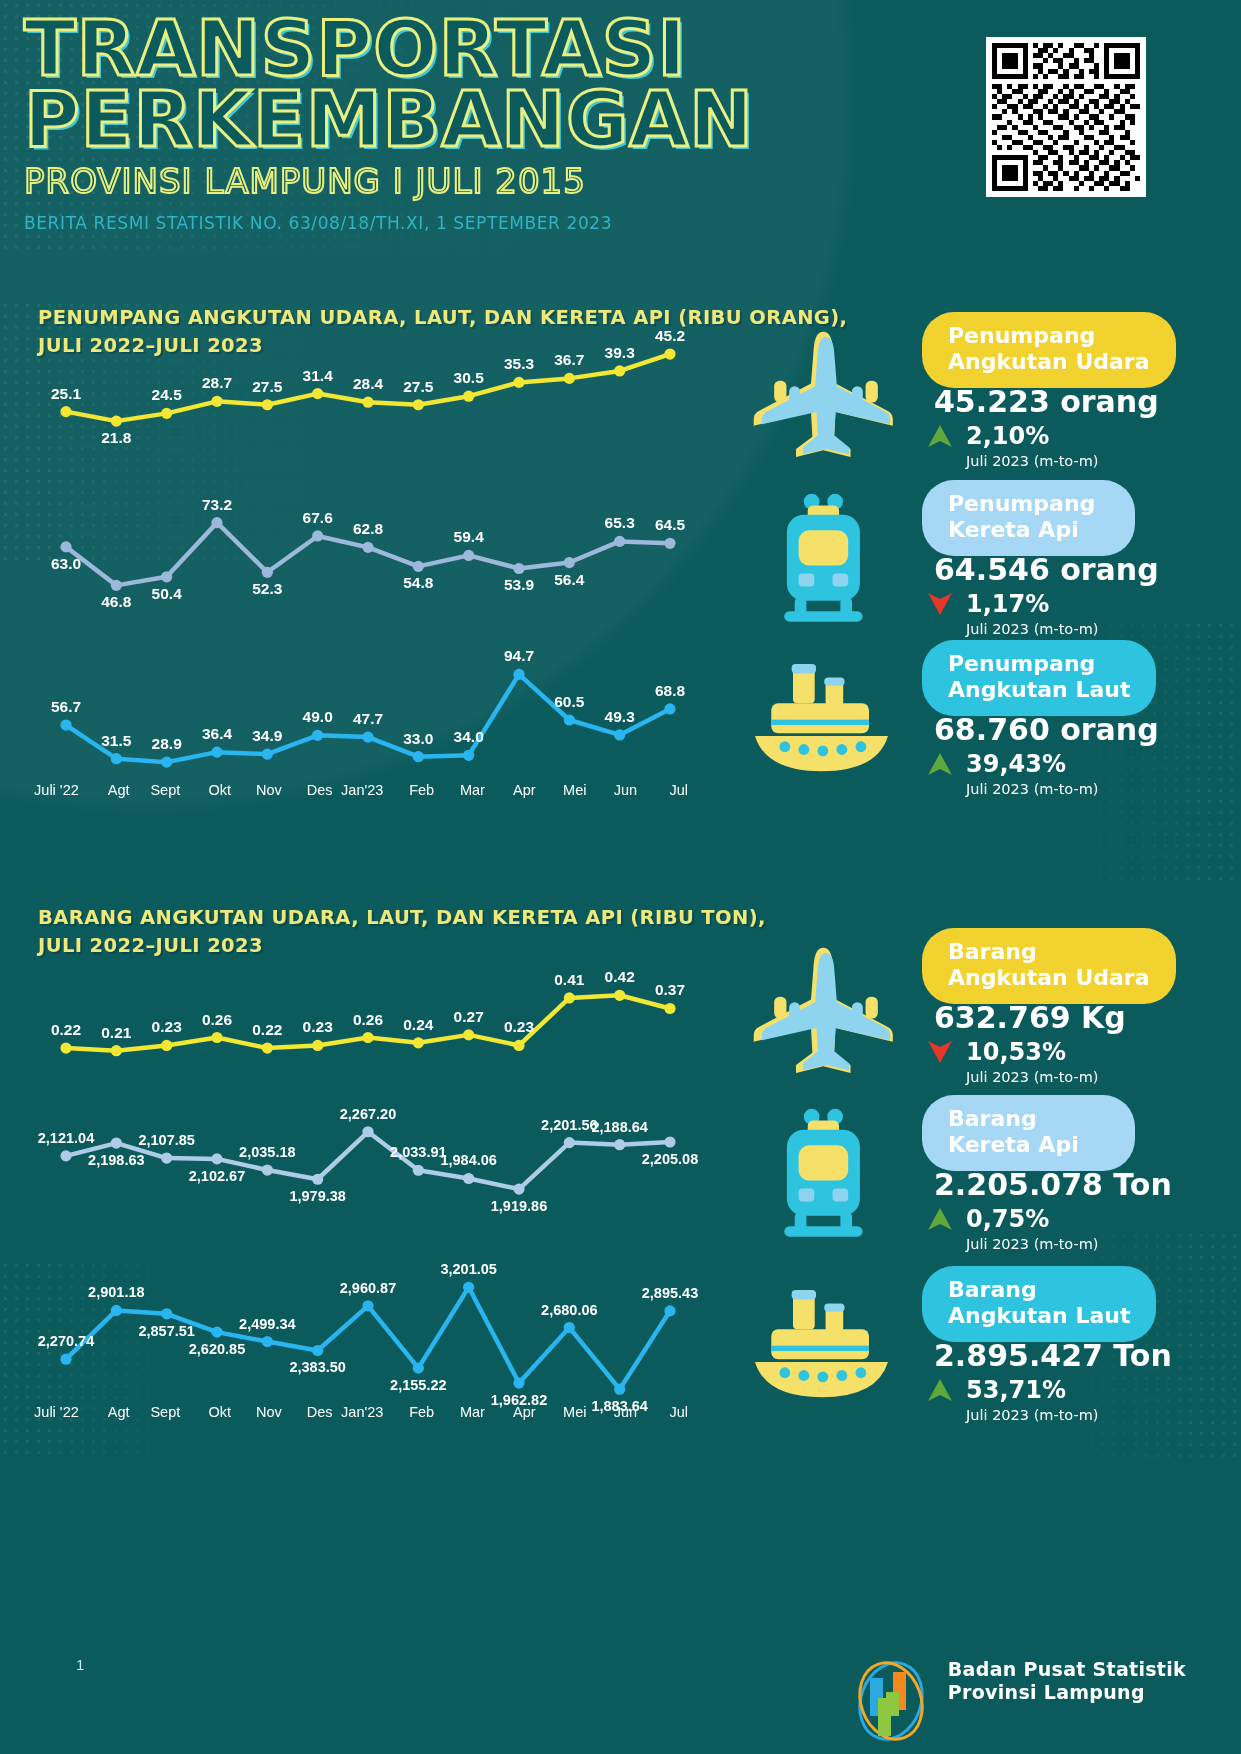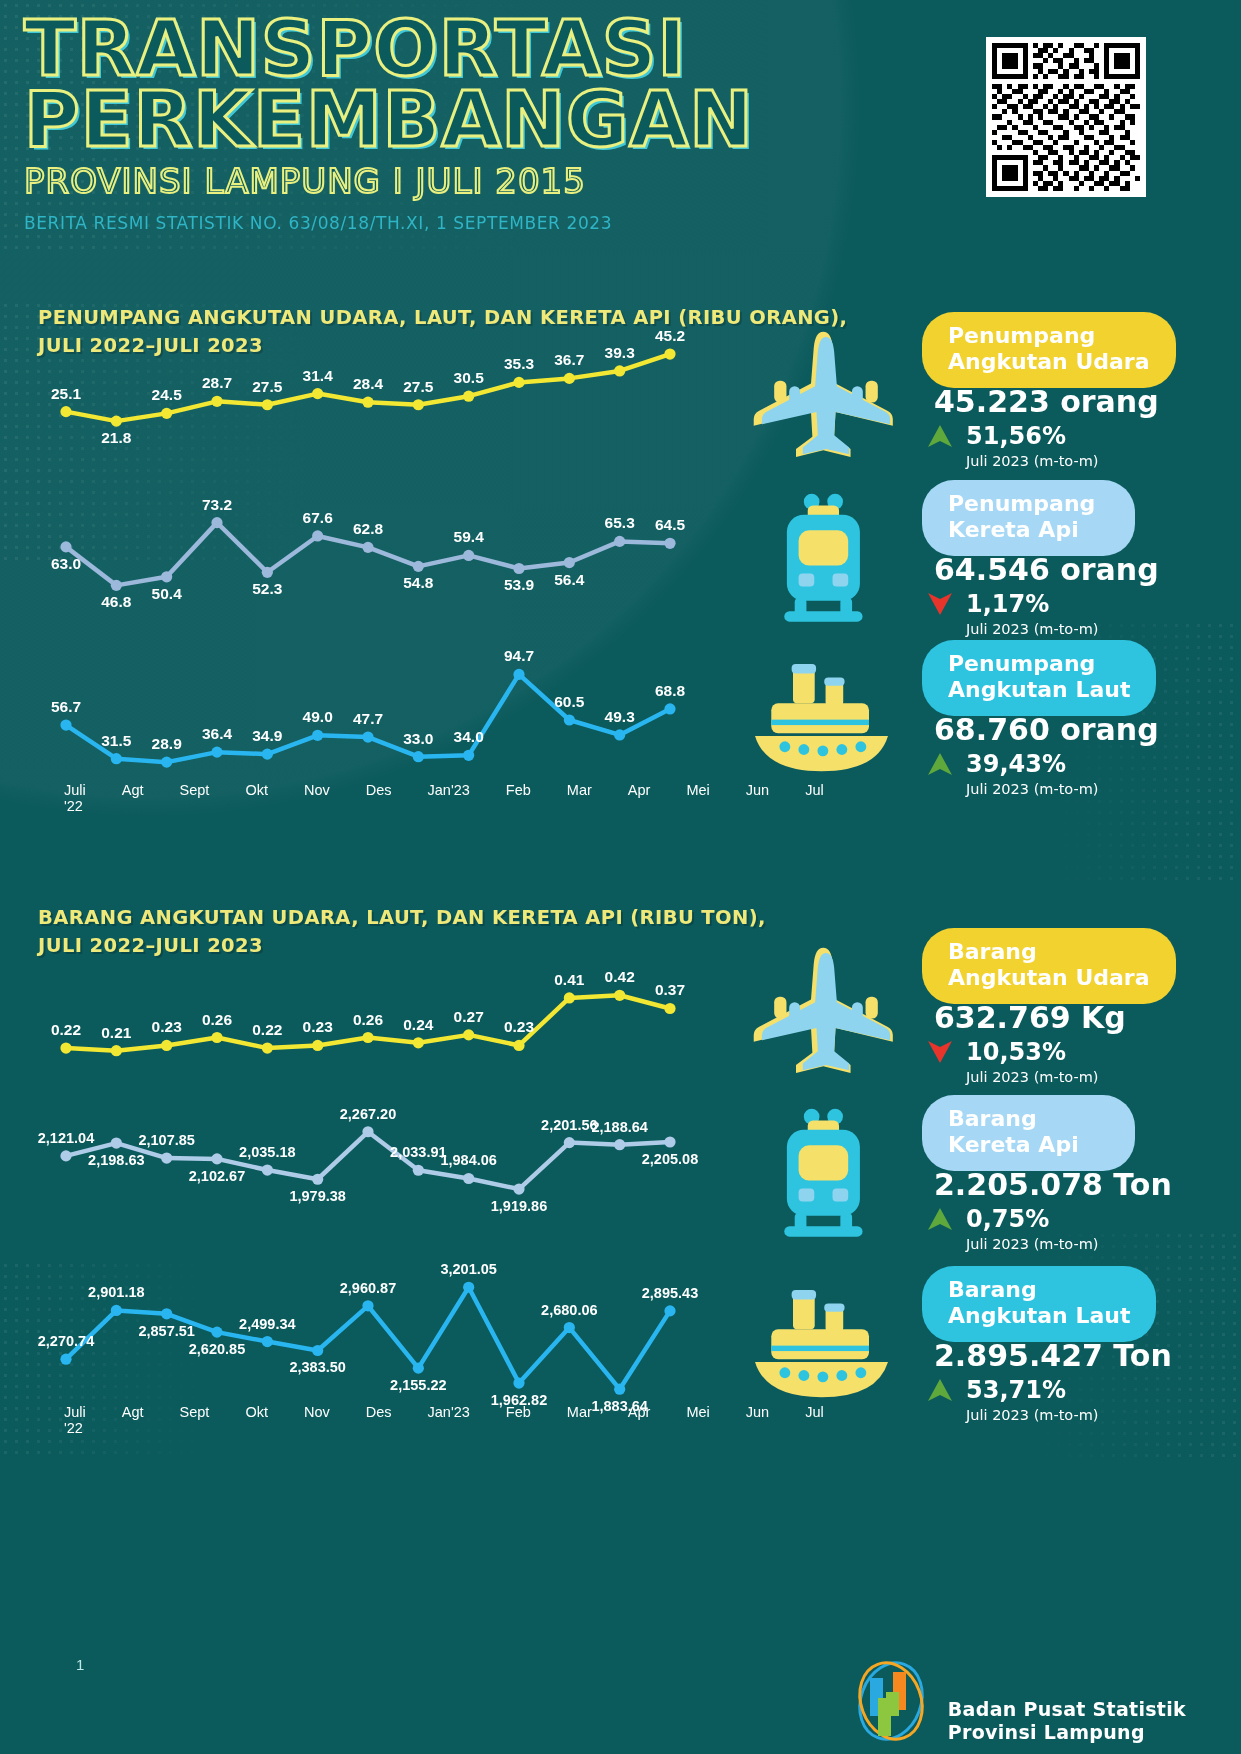--- a/index.html
+++ b/index.html
@@ -84,23 +84,22 @@
     fill:#ffffff;
     font-size:15.5px;
     text-anchor:middle;
   }
   .vlabel.small { font-size:14.5px; }
   .axis-row { position:absolute; display:flex; }
   .axis-row span {
     font-family:"Liberation Sans", sans-serif;
     font-size:14.5px;
     color:#ffffff;
-    text-align:left;
+    text-align:right;
     display:block;
-    margin-left:36px;
   }
 
   
   .card { position:absolute; width:415px; height:150px; }
   .pill {
     position:absolute; left:116px; top:0;
     padding:11px 26px 13px 26px;
     border-radius:32px;
     font-family:"DejaVu Sans", sans-serif;
     font-weight:bold;
@@ -138,21 +137,21 @@
   }
   .card-icon { position:absolute; left:-70px; top:6px; width:180px; height:150px; }
 
   
   .footer { position:absolute; left:0; bottom:0; width:1241px; height:120px; }
   .pagenum {
     position:absolute; left:76px; top:22px;
     font-family:"Liberation Sans", sans-serif;
     font-size:15px; color:#bfe9e6;
   }
-  .bps { position:absolute; right:55px; top:24px; display:flex; align-items:flex-end; gap:14px; }
+  .bps { position:absolute; right:55px; top:24px; display:flex; align-items:flex-start; gap:14px; }
   .bps-text {
     font-family:"DejaVu Sans", sans-serif;
     font-weight:bold;
     font-size:19px;
     line-height:1.2;
     color:#ffffff;
     letter-spacing:0.3px;
   }
 </style>
 </head>
@@ -644,21 +643,21 @@
     <div class="pill yellow">
       <div>Penumpang</div>
       <div>Angkutan Udara</div>
     </div>
     <div class="card-value">45.223 orang</div>
     <div class="tri">
       <svg viewBox="0 0 28 28" width="28" height="28">
           <path d="M14 3 L26 25 L14 19 L2 25 Z" fill="#5ea83c"></path>
         </svg>
     </div>
-    <div class="card-pct">51,56%</div>
+    <div class="card-pct">2,10%</div>
     <div class="card-note">Juli 2023 (m-to-m)</div>
   </div>
 
   <div class="card" style="left:806px; top:480px;">
     <div class="card-icon">
       <svg viewBox="0 0 120 115" width="180" height="150">
         <circle cx="49" cy="12" r="6" fill="#2ec4e0"></circle>
           <circle cx="67" cy="12" r="6" fill="#2ec4e0"></circle>
         <rect x="46" y="15" width="24" height="11" rx="4" fill="#f5e06a"></rect>
         <rect x="30" y="22" width="56" height="66" rx="13" fill="#2ec4e0"></rect>

